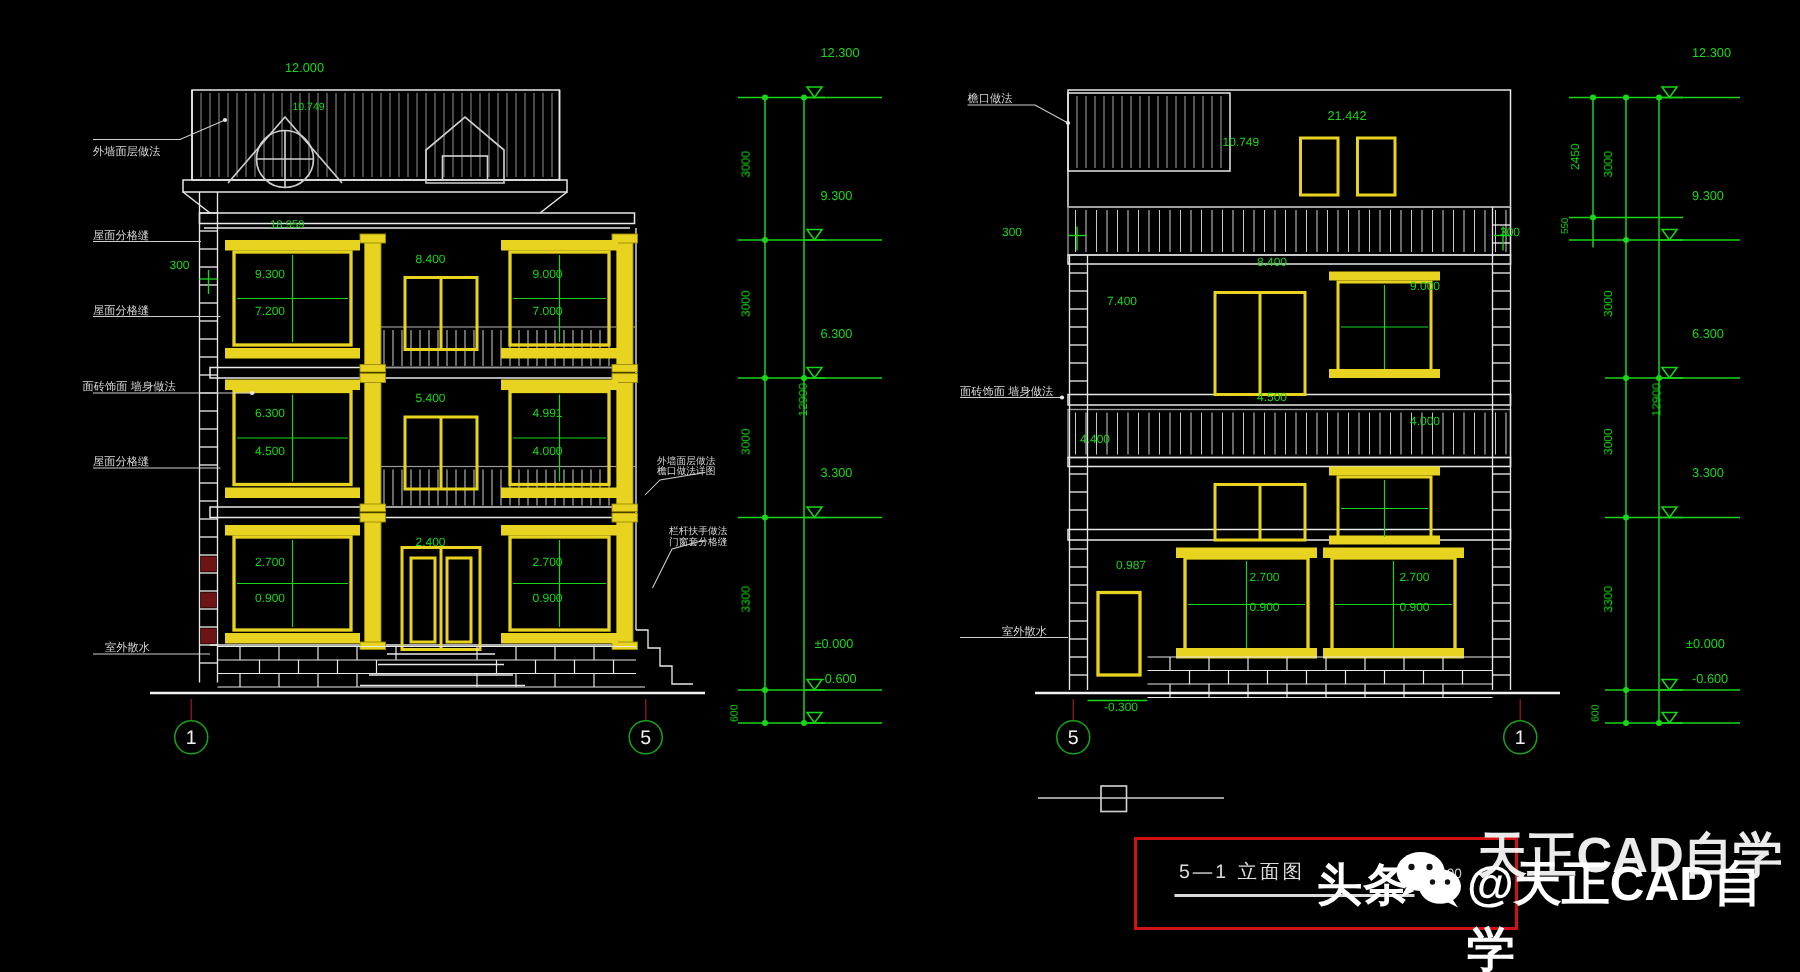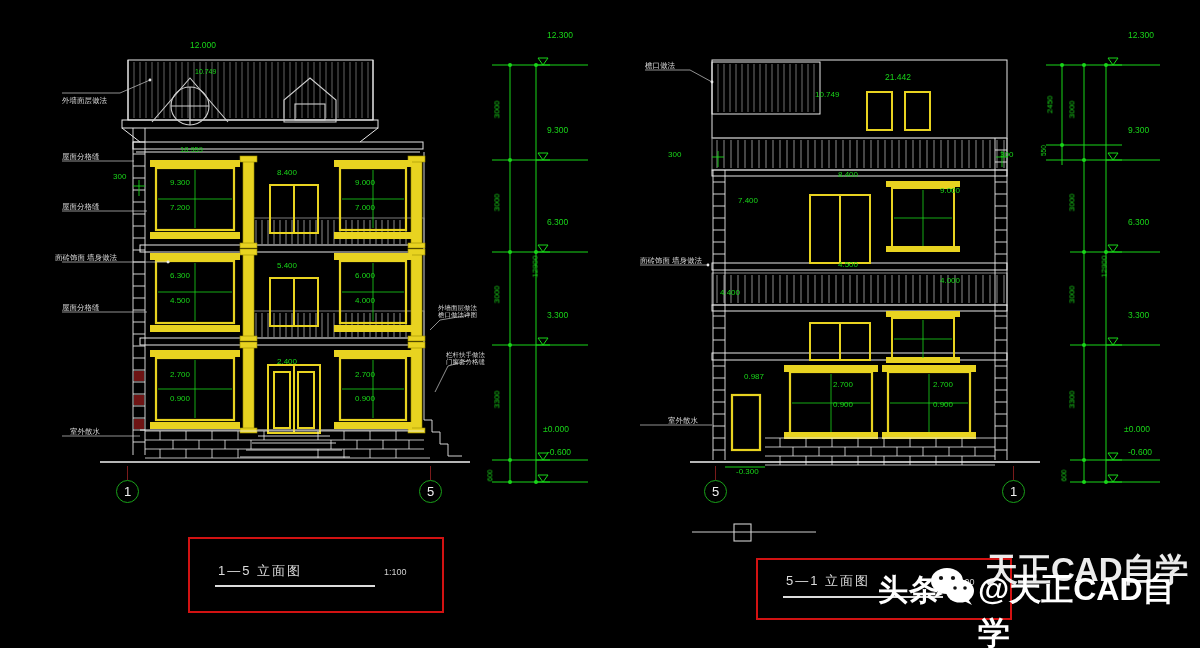--- a/index.html
+++ b/index.html
@@ -346,21 +346,21 @@
   <div class="tx grn num blur" style="left:180px;top:145px;font-size:7.5px">18.959</div>
 
   <div class="tx grn num blur" style="left:170px;top:178px">9.300</div>
   <div class="tx grn num blur" style="left:170px;top:203px">7.200</div>
   <div class="tx grn num blur" style="left:355px;top:178px">9.000</div>
   <div class="tx grn num blur" style="left:355px;top:203px">7.000</div>
   <div class="tx grn num blur" style="left:277px;top:168px">8.400</div>
 
   <div class="tx grn num blur" style="left:170px;top:271px">6.300</div>
   <div class="tx grn num blur" style="left:170px;top:296px">4.500</div>
-  <div class="tx grn num blur" style="left:355px;top:271px">6.000</div>
+  <div class="tx grn num blur" style="left:355px;top:271px">4.991</div>
   <div class="tx grn num blur" style="left:355px;top:296px">4.000</div>
   <div class="tx grn num blur" style="left:277px;top:261px">5.400</div>
 
   <div class="tx grn num blur" style="left:170px;top:370px">2.700</div>
   <div class="tx grn num blur" style="left:170px;top:394px">0.900</div>
   <div class="tx grn num blur" style="left:355px;top:370px">2.700</div>
   <div class="tx grn num blur" style="left:355px;top:394px">0.900</div>
   <div class="tx grn num blur" style="left:277px;top:357px">2.400</div>
   <div class="tx grn dim blur" style="left:113px;top:172px">300</div>
 
@@ -771,25 +771,20 @@
   <div class="axisstem" style="left:715px;top:466px;height:14px"></div>
   <div class="axisc" style="left:704px;top:480px;width:21px;height:21px">5</div>
   <div class="axisstem" style="left:1013px;top:466px;height:14px"></div>
   <div class="axisc" style="left:1002px;top:480px;width:21px;height:21px">1</div>
 
   <svg class="abs blur" style="left:690px;top:518px" width="130" height="30">
     <line x1="2" y1="14" x2="126" y2="14" stroke="#cfcfcf" stroke-width="1"></line>
     <rect x="44" y="6" width="17" height="17" fill="none" stroke="#cfcfcf" stroke-width="1.1"></rect>
   </svg>
 
-  <div class="titlebox" style="left:188px;top:537px;width:252px;height:72px">
-    <div class="titletxt blur" style="left:28px;top:23px">1—5 立面图</div>
-    <div class="titleline" style="left:25px;top:46px;width:160px"></div>
-    <div class="titlescale blur" style="left:194px;top:28px">1:100</div>
-  </div>
 
   <div class="titlebox" style="left:756px;top:558px;width:252px;height:58px">
     <div class="titletxt blur" style="left:28px;top:12px">5—1 立面图</div>
     <div class="titleline" style="left:25px;top:36px;width:160px"></div>
     <div class="titlescale blur" style="left:194px;top:17px">1:100</div>
   </div>
 
   <div class="wm" style="left:878px;top:570px;font-size:30px;letter-spacing:1px">头条</div>
   <svg class="abs" style="left:928px;top:565px" width="48" height="44">
     <ellipse cx="19" cy="16" rx="16" ry="13" fill="#ffffff"></ellipse>

